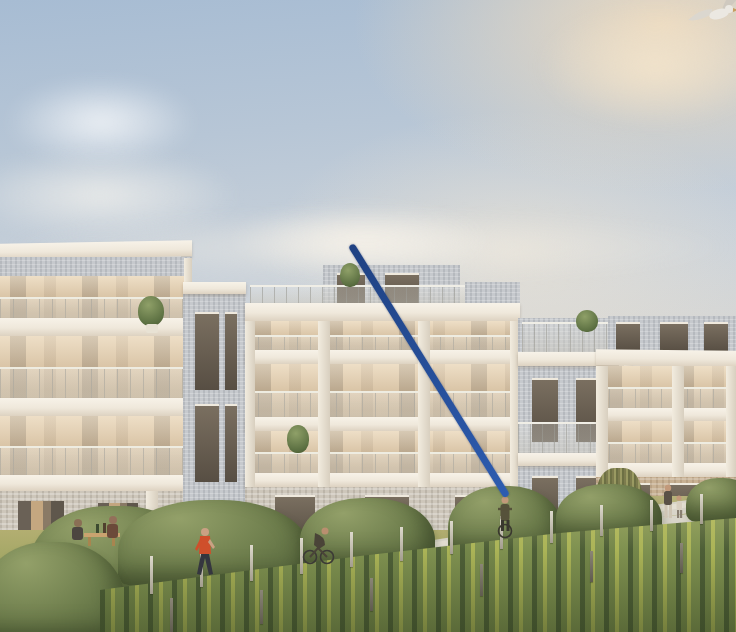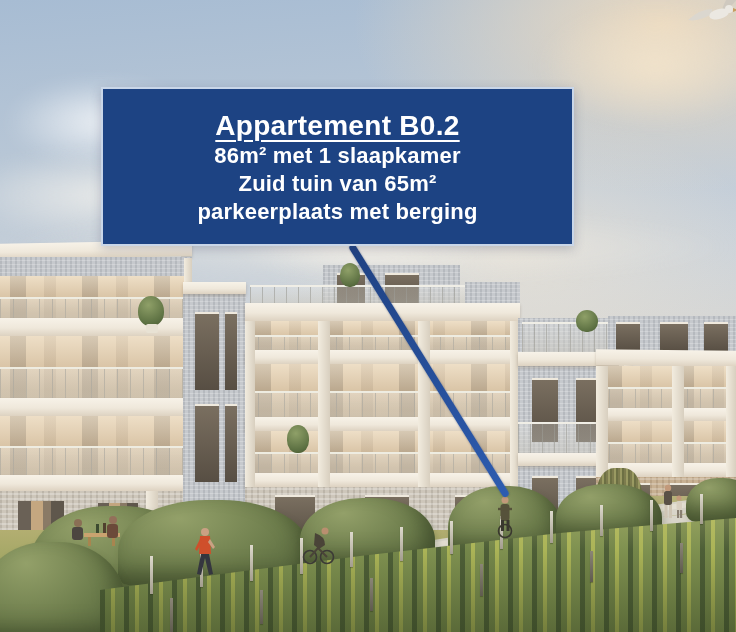--- a/index.html
+++ b/index.html
@@ -273,20 +273,14 @@
       <rect x="-3.5" y="20" width="3" height="13" fill="#cfc5b4"></rect>
       <rect x="1" y="20" width="3" height="13" fill="#cfc5b4"></rect>
       <circle cx="11" cy="13" r="2.6" fill="#c2997a"></circle>
       <rect x="8.5" y="16" width="5.5" height="9" rx="2" fill="#d8cfc0"></rect>
       <rect x="9" y="25" width="2.2" height="8" fill="#8a8072"></rect>
       <rect x="12" y="25" width="2.2" height="8" fill="#8a8072"></rect>
     </g>
   </svg>
 
   <div class="abs pointer"></div>
-  <div class="abs card">
-    <div class="card-title">Appartement B0.2</div>
-    <div class="card-line">86m² met 1 slaapkamer</div>
-    <div class="card-line">Zuid tuin van 65m²</div>
-    <div class="card-line">parkeerplaats met berging</div>
-  </div>
 
 </div>
 
 </body></html>

